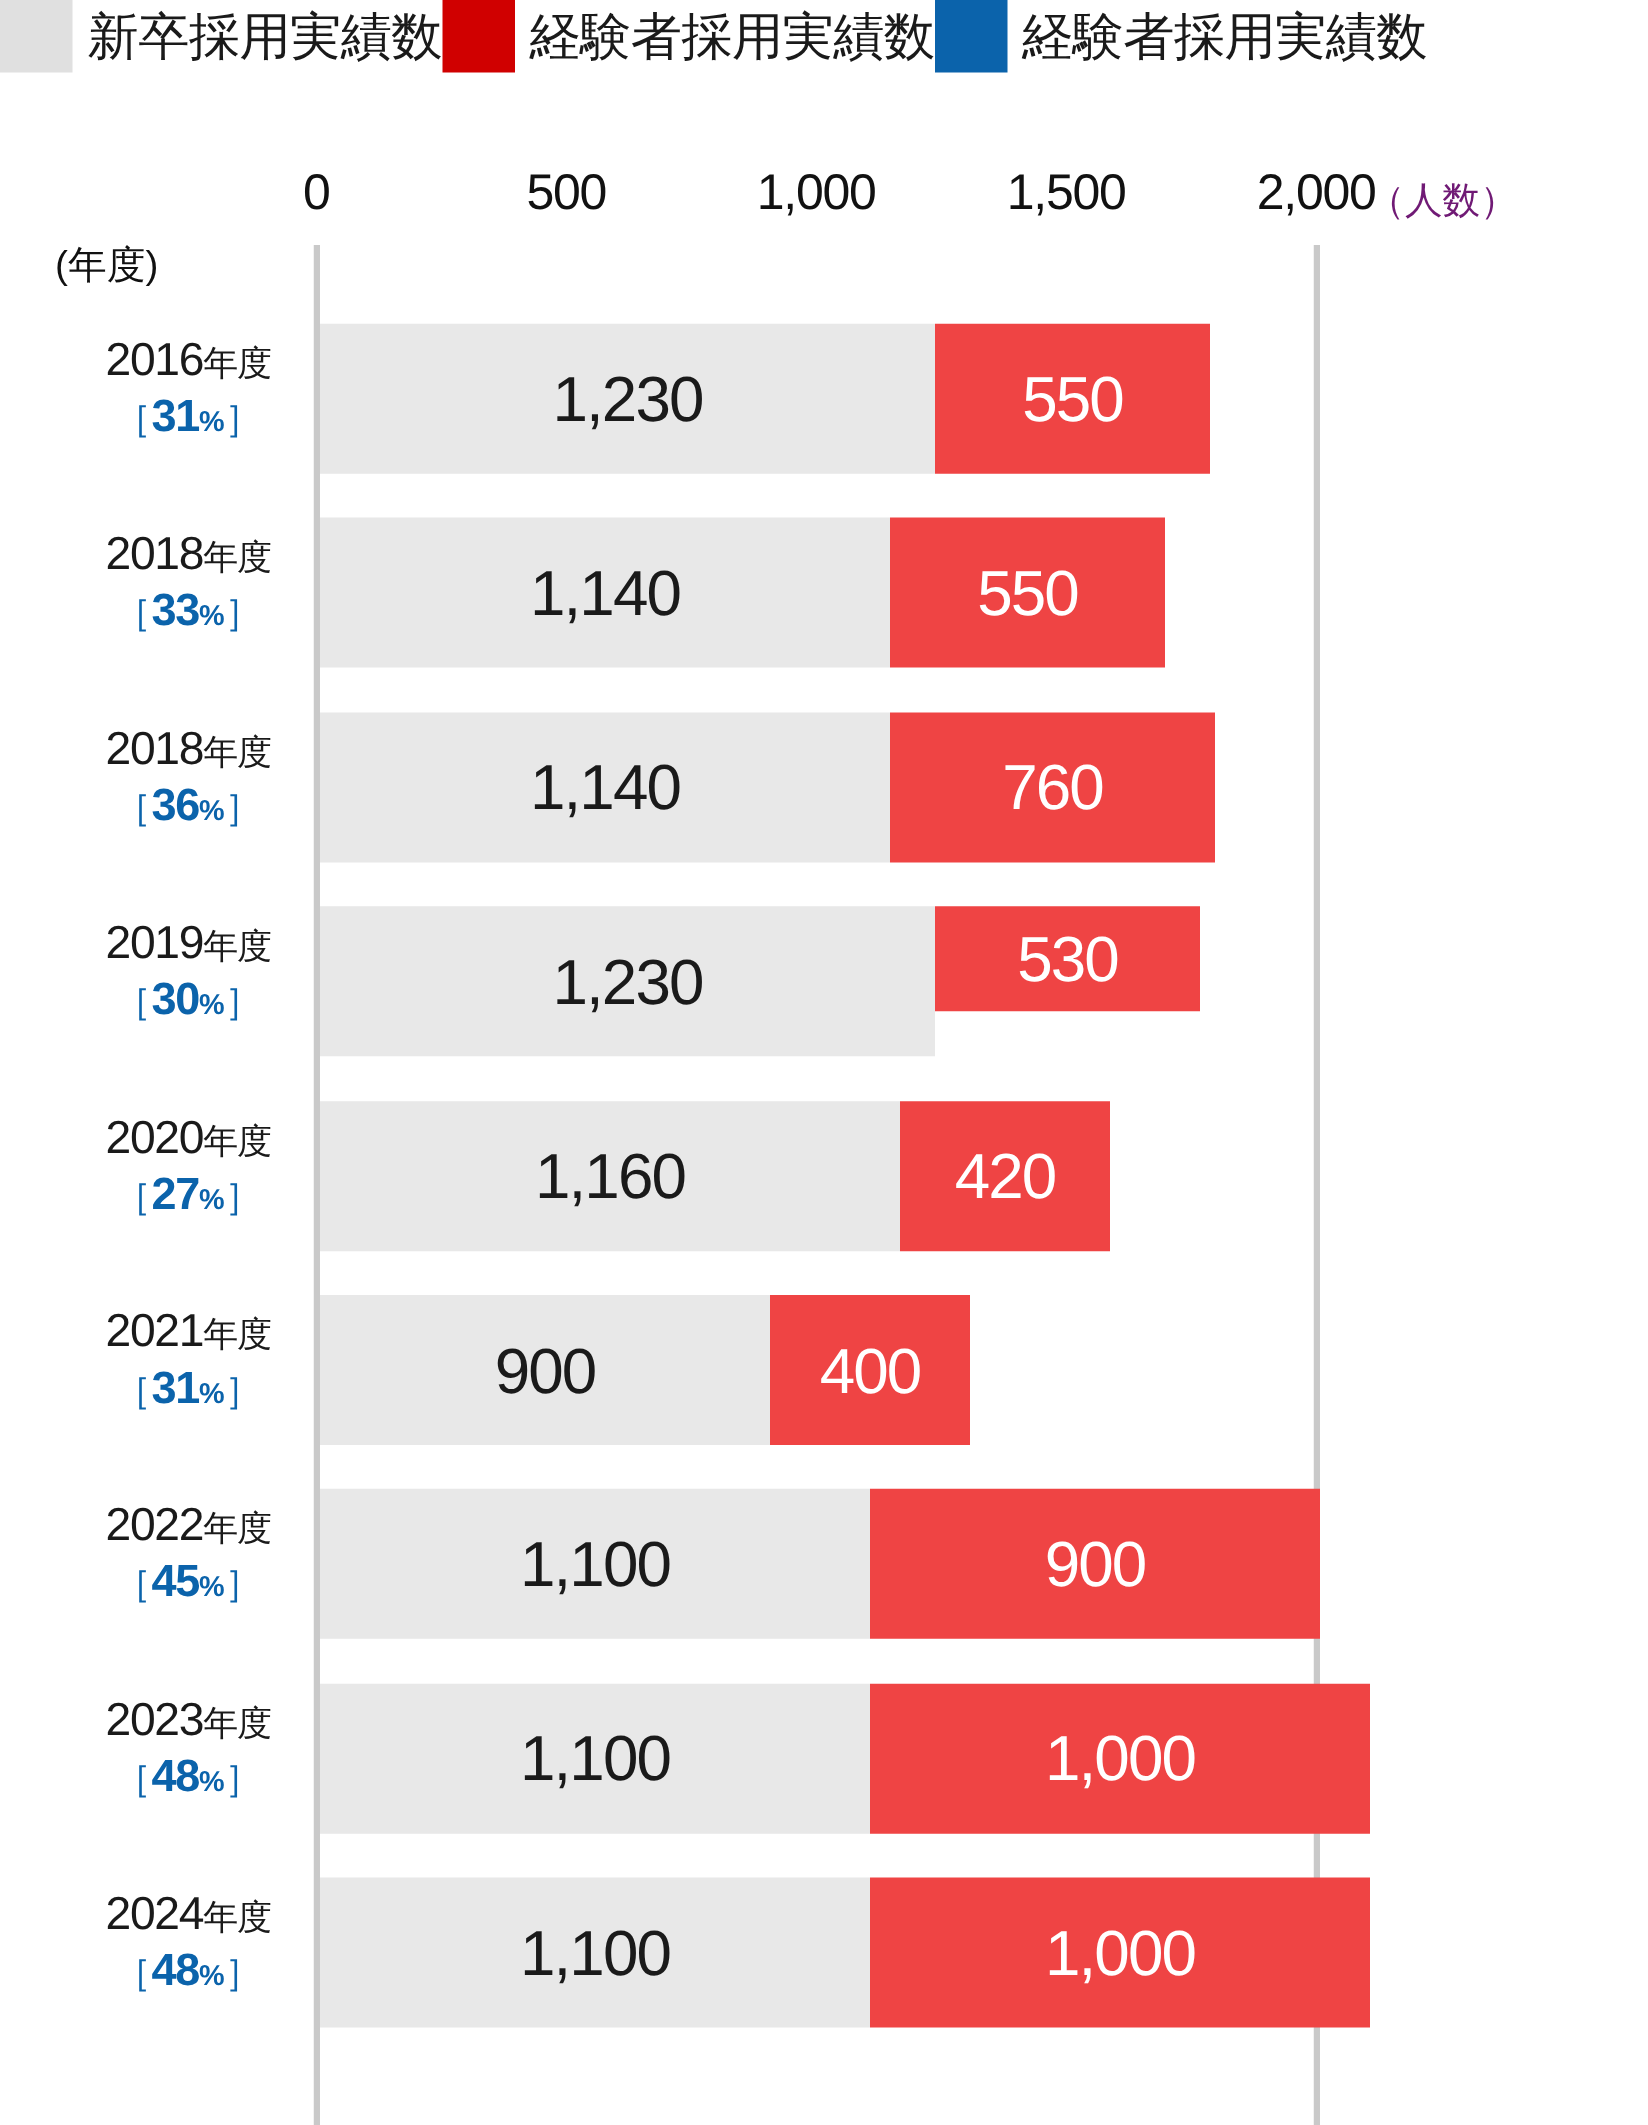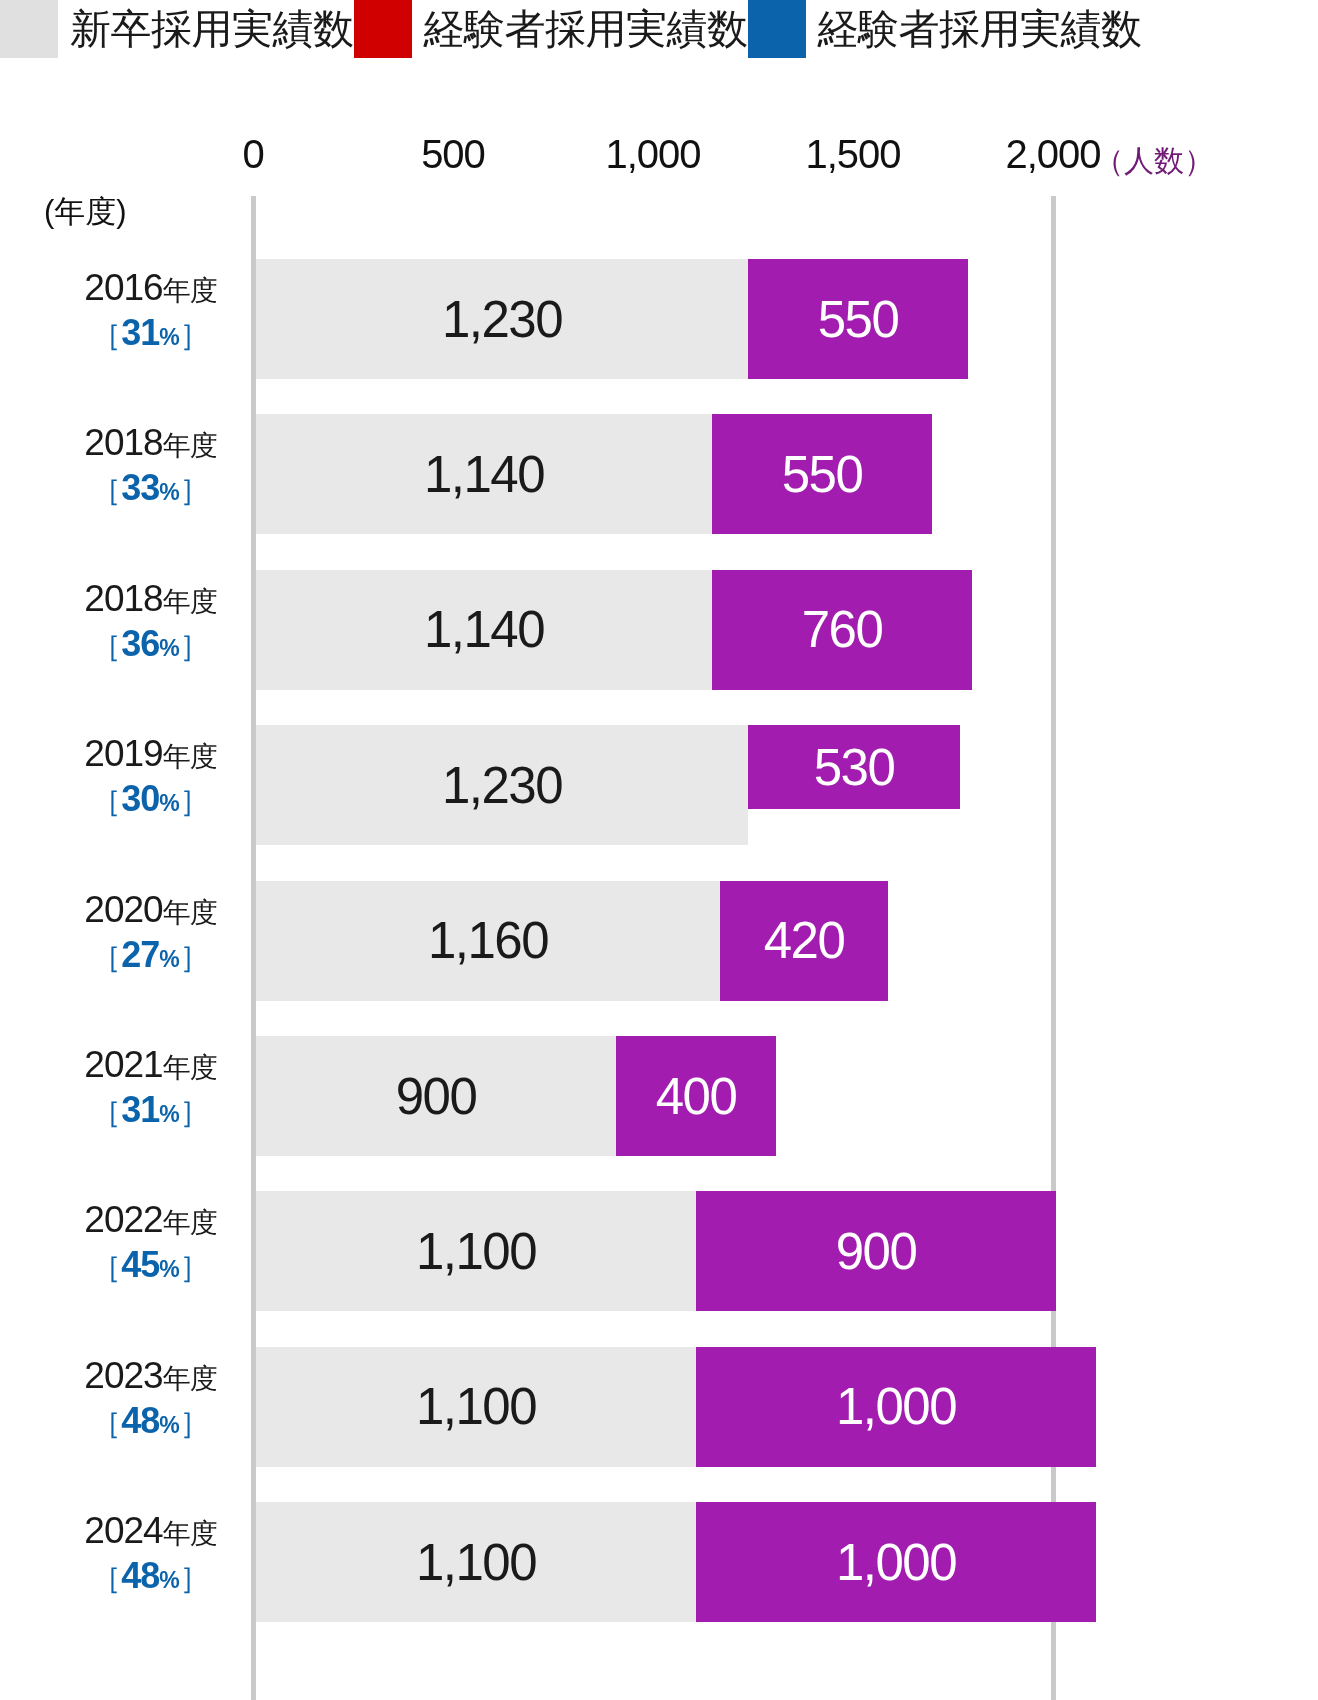--- a/index.html
+++ b/index.html
@@ -66,21 +66,21 @@
   }
   .pct-text .brk { font-weight:300; font-size:30px; }
   .pct-text .num { font-size:36px; font-weight:bold; letter-spacing:-1px; }
   .pct-text .pctsym { font-size:23px; font-weight:bold; }
 
   .bar-grad {
     position:absolute; background:#e8e8e8;
     display:flex; align-items:center; justify-content:center;
   }
   .bar-exp {
-    position:absolute; background:#a21caf;
+    position:absolute; background:#ef4444;
     display:flex; align-items:center; justify-content:center;
   }
   .bar-value {
     font-size:51px; color:#1a1a1a; letter-spacing:-1.5px; line-height:1;
   }
   .bar-exp .bar-value { color:#ffffff; }
 </style>
 </head>
 <body>
 

